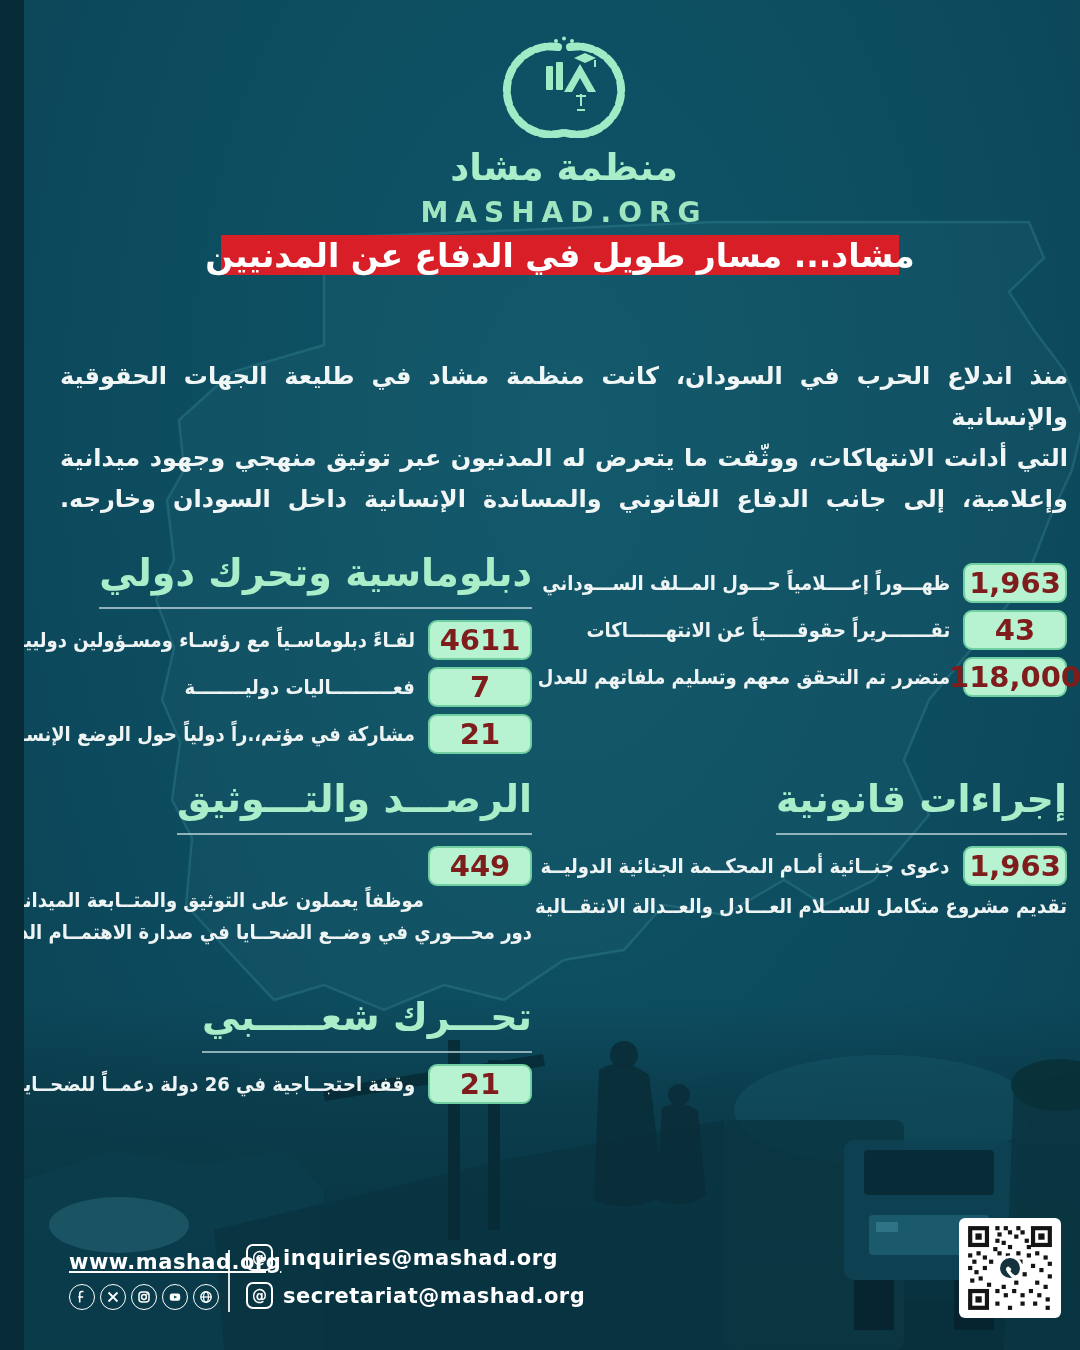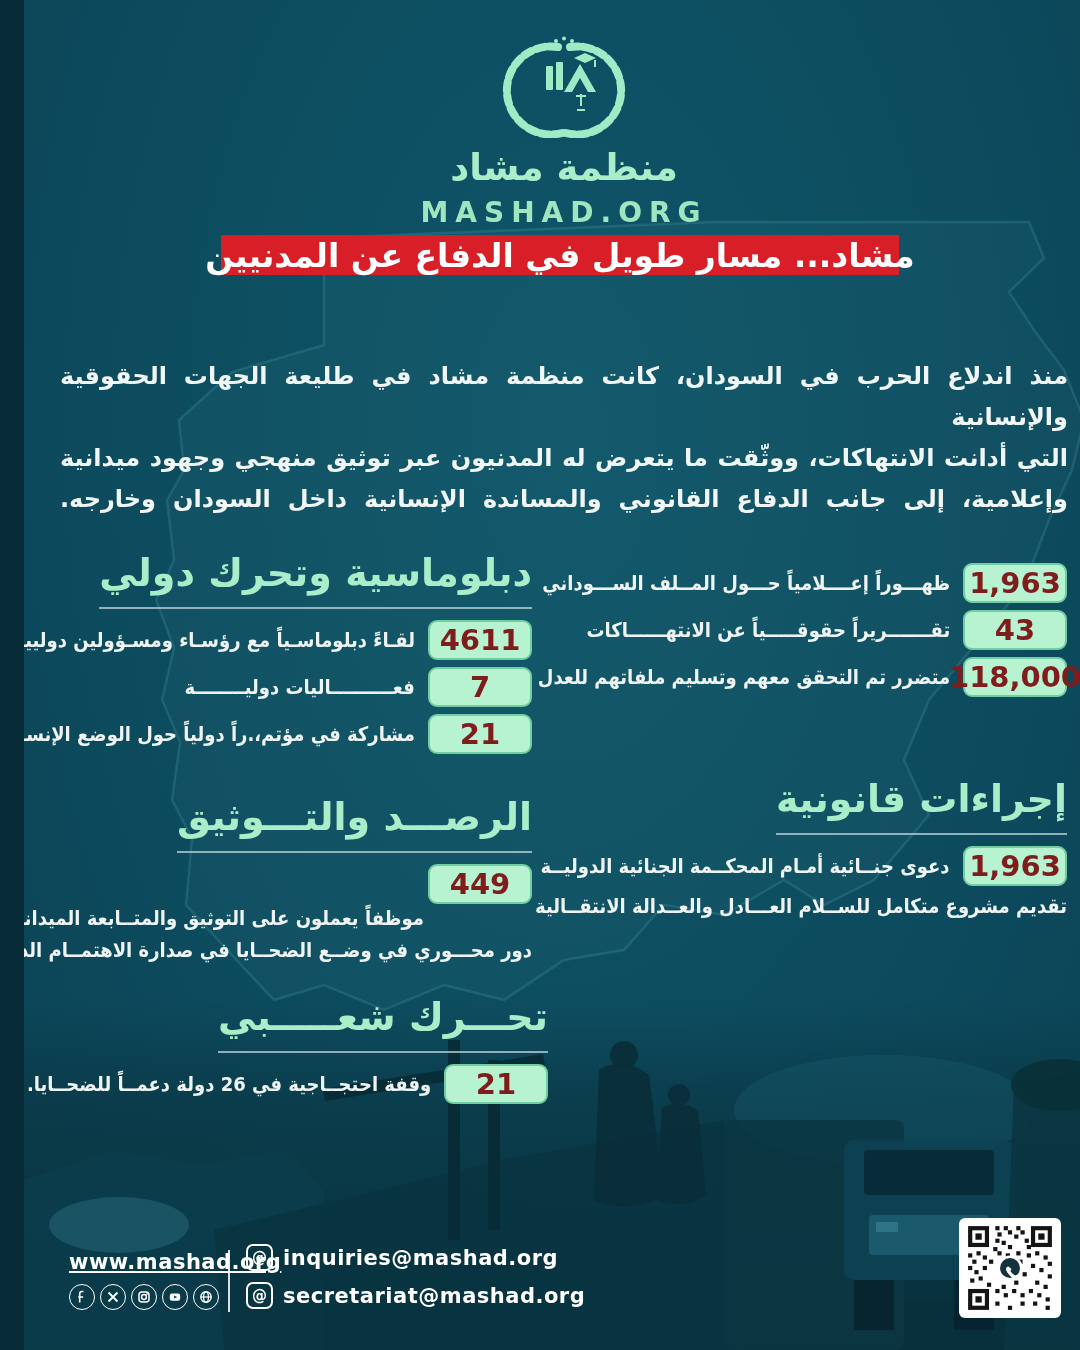--- a/index.html
+++ b/index.html
@@ -46,22 +46,22 @@
     transform:scaleX(.9);transform-origin:center right;
   }
   .sec-note{
     margin-top:8px;color:#eef3f3;font-size:20px;font-weight:700;white-space:nowrap;
     transform:scaleX(.9);transform-origin:center right;
   }
   .note-indent{margin-right:108px;margin-top:2px;}
   #sec-media{right:37px;top:552px;width:470px;}
   #sec-diplomacy{right:572px;top:552px;width:478px;}
   #sec-legal{right:37px;top:778px;width:470px;}
-  #sec-monitoring{right:572px;top:796px;width:478px;}
-  #sec-popular{right:556px;top:996px;width:478px;}
+  #sec-monitoring{right:572px;top:778px;width:478px;}
+  #sec-popular{right:572px;top:996px;width:478px;}
   
   .photo-band{
     position:absolute;left:0;bottom:0;width:1080px;height:350px;z-index:1;
     background:linear-gradient(180deg, rgba(13,76,95,0) 0%, rgba(10,56,70,.72) 28%, rgba(8,45,57,.92) 100%);
   }
   
   .f-website{position:absolute;left:45px;top:1250px;color:#fff;font-size:21px;font-weight:700;letter-spacing:.5px;z-index:4;text-decoration:underline;}
   .f-social{position:absolute;left:45px;top:1284px;display:flex;gap:5px;z-index:4;}
   .soc{width:26px;height:26px;box-sizing:border-box;border:1.8px solid #fff;border-radius:50%;
        display:flex;align-items:center;justify-content:center;}

